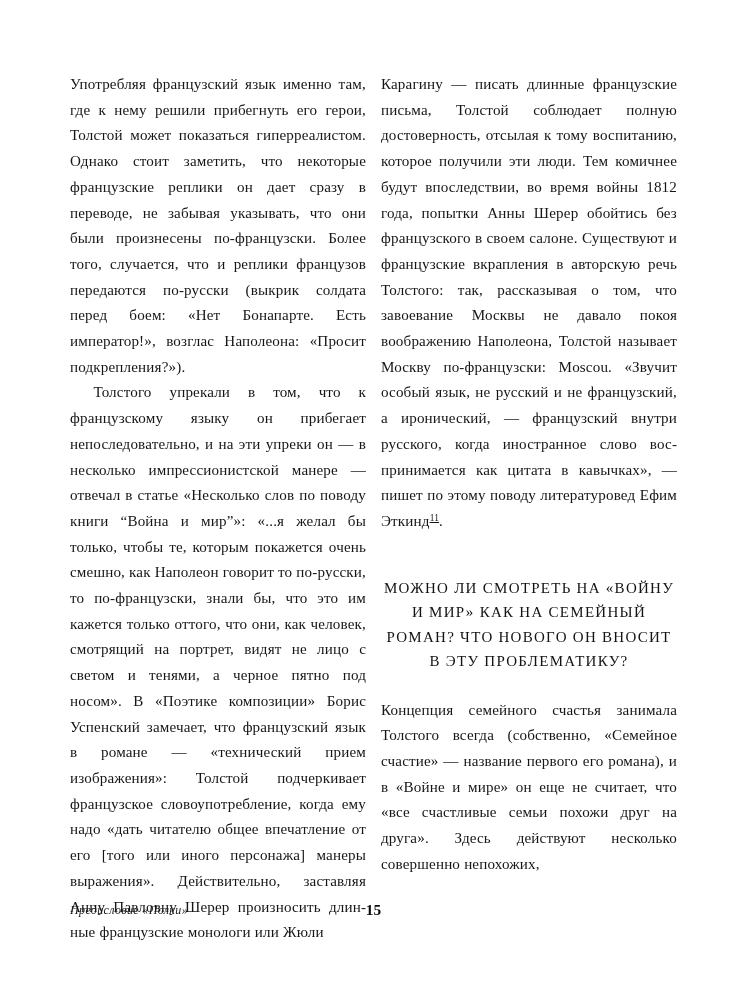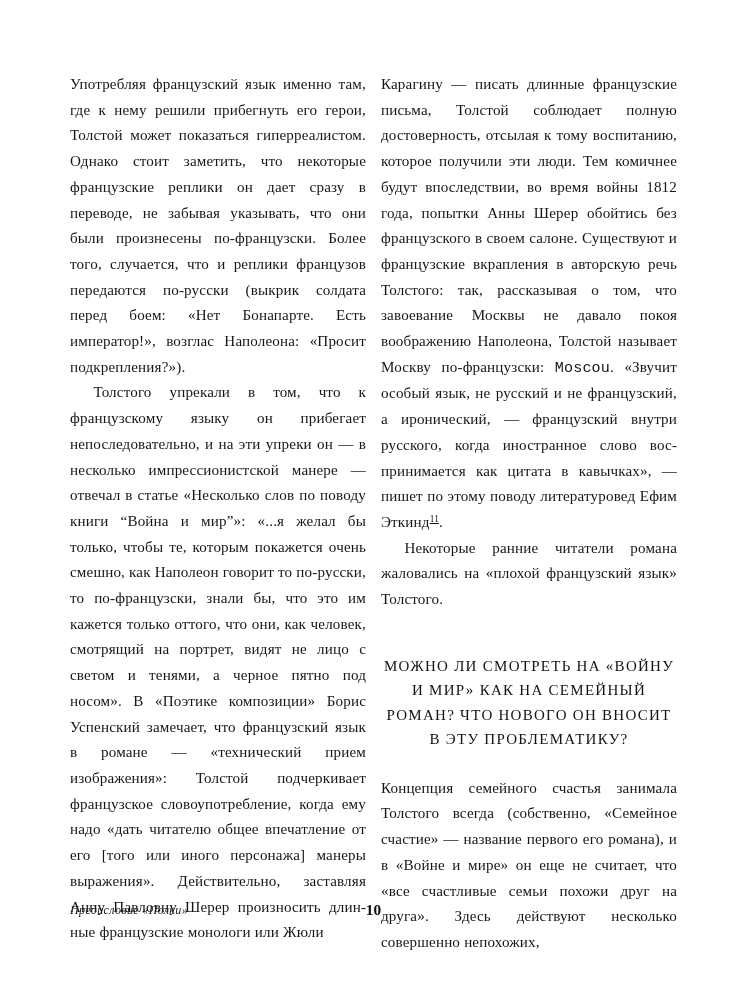--- a/index.html
+++ b/index.html
@@ -55,21 +55,21 @@
     text-indent: 0;
   }
   sup.fnref {
     font-size: 0.62em;
     vertical-align: 0.52em;
     line-height: 0;
     letter-spacing: 0.02em;
     text-decoration: underline;
   }
   .latin {
-    font-family: Liberation Mono, monospace;
+    font-family: Liberation Serif, serif;
   }
   .section-heading {
     margin: 41px 0 24px 0;
     font-size: 15px;
     line-height: 24.5px;
     text-align: center;
     text-transform: uppercase;
     letter-spacing: 0.085em;
     font-weight: 400;
     color: #131313;
@@ -113,27 +113,26 @@
   <div class="content">
 
     <div class="column">
       <p class="para flush">Употребляя французский язык именно там, где к нему решили прибегнуть его герои, Толстой может показаться гипер­реалистом. Однако стоит заметить, что некоторые французские реплики он дает сразу в переводе, не забывая ука­зывать, что они были произнесены по-французски. Более того, случается, что и реплики французов передаются по-русски (выкрик солдата перед боем: «Нет Бонапарте. Есть император!», воз­глас Наполеона: «Просит подкрепле­ния?»).</p>
       <p class="para indent">Толстого упрекали в том, что к французскому языку он прибегает непоследовательно, и на эти упреки он — в несколько импрессионистской манере — отвечал в статье «Несколько слов по поводу книги “Война и мир”»: «...я желал бы только, чтобы те, кото­рым покажется очень смешно, как Напо­леон говорит то по-русски, то по-фран­цузски, знали бы, что это им кажется только оттого, что они, как человек, смотрящий на портрет, видят не лицо с светом и тенями, а черное пятно под носом». В «Поэтике композиции» Борис Успенский замечает, что фран­цузский язык в романе — «техниче­ский прием изображения»: Толстой подчеркивает французское словоупо­требление, когда ему надо «дать чита­телю общее впечатление от его [того или иного персонажа] манеры выраже­ния». Действительно, заставляя Анну Павловну Шерер произносить длин­ные французские монологи или Жюли</p>
     </div>
 
     <div class="column">
       <p class="para flush"><span>Карагину — писать длинные француз­ские письма, Толстой соблюдает полную достоверность, отсылая к тому воспита­нию, которое получили эти люди. Тем комичнее будут впоследствии, во время войны 1812 года, попытки Анны Шерер обойтись без французского в своем салоне. Существуют и французские вкрапления в авторскую речь Толстого: так, рассказывая о том, что завоевание Москвы не давало покоя воображению Наполеона, Толстой называет Москву по-французски: </span><span class="latin">Moscou</span><span>. «Звучит осо­бый язык, не русский и не французский, а иронический, — французский внутри русского, когда иностранное слово вос­принимается как цитата в кавычках», — пишет по этому поводу литературовед Ефим Эткинд</span><sup class="fnref">11</sup><span>.</span></p>
 
-      <p class="para indent">Некоторые ранние читатели романа жаловались на «плохой французский язык» Толстого.</p>
 
       <h2 class="section-heading">Можно ли смотреть на «Войну и мир» как на семейный роман? Что нового он вносит в эту проблематику?</h2>
 
       <p class="para flush">Концепция семейного счастья занимала Толстого всегда (собственно, «Семей­ное счастие» — название первого его романа), и в «Войне и мире» он еще не считает, что «все счастливые семьи похожи друг на друга». Здесь действуют несколько совершенно непохожих,</p>
     </div>
 
   </div>
 
   <div class="footer">
     <span class="running-head">Предисловие «Полки»</span>
-    <span class="folio">10</span>
+    <span class="folio">15</span>
   </div>
 
 </div>
 
 </body></html>

